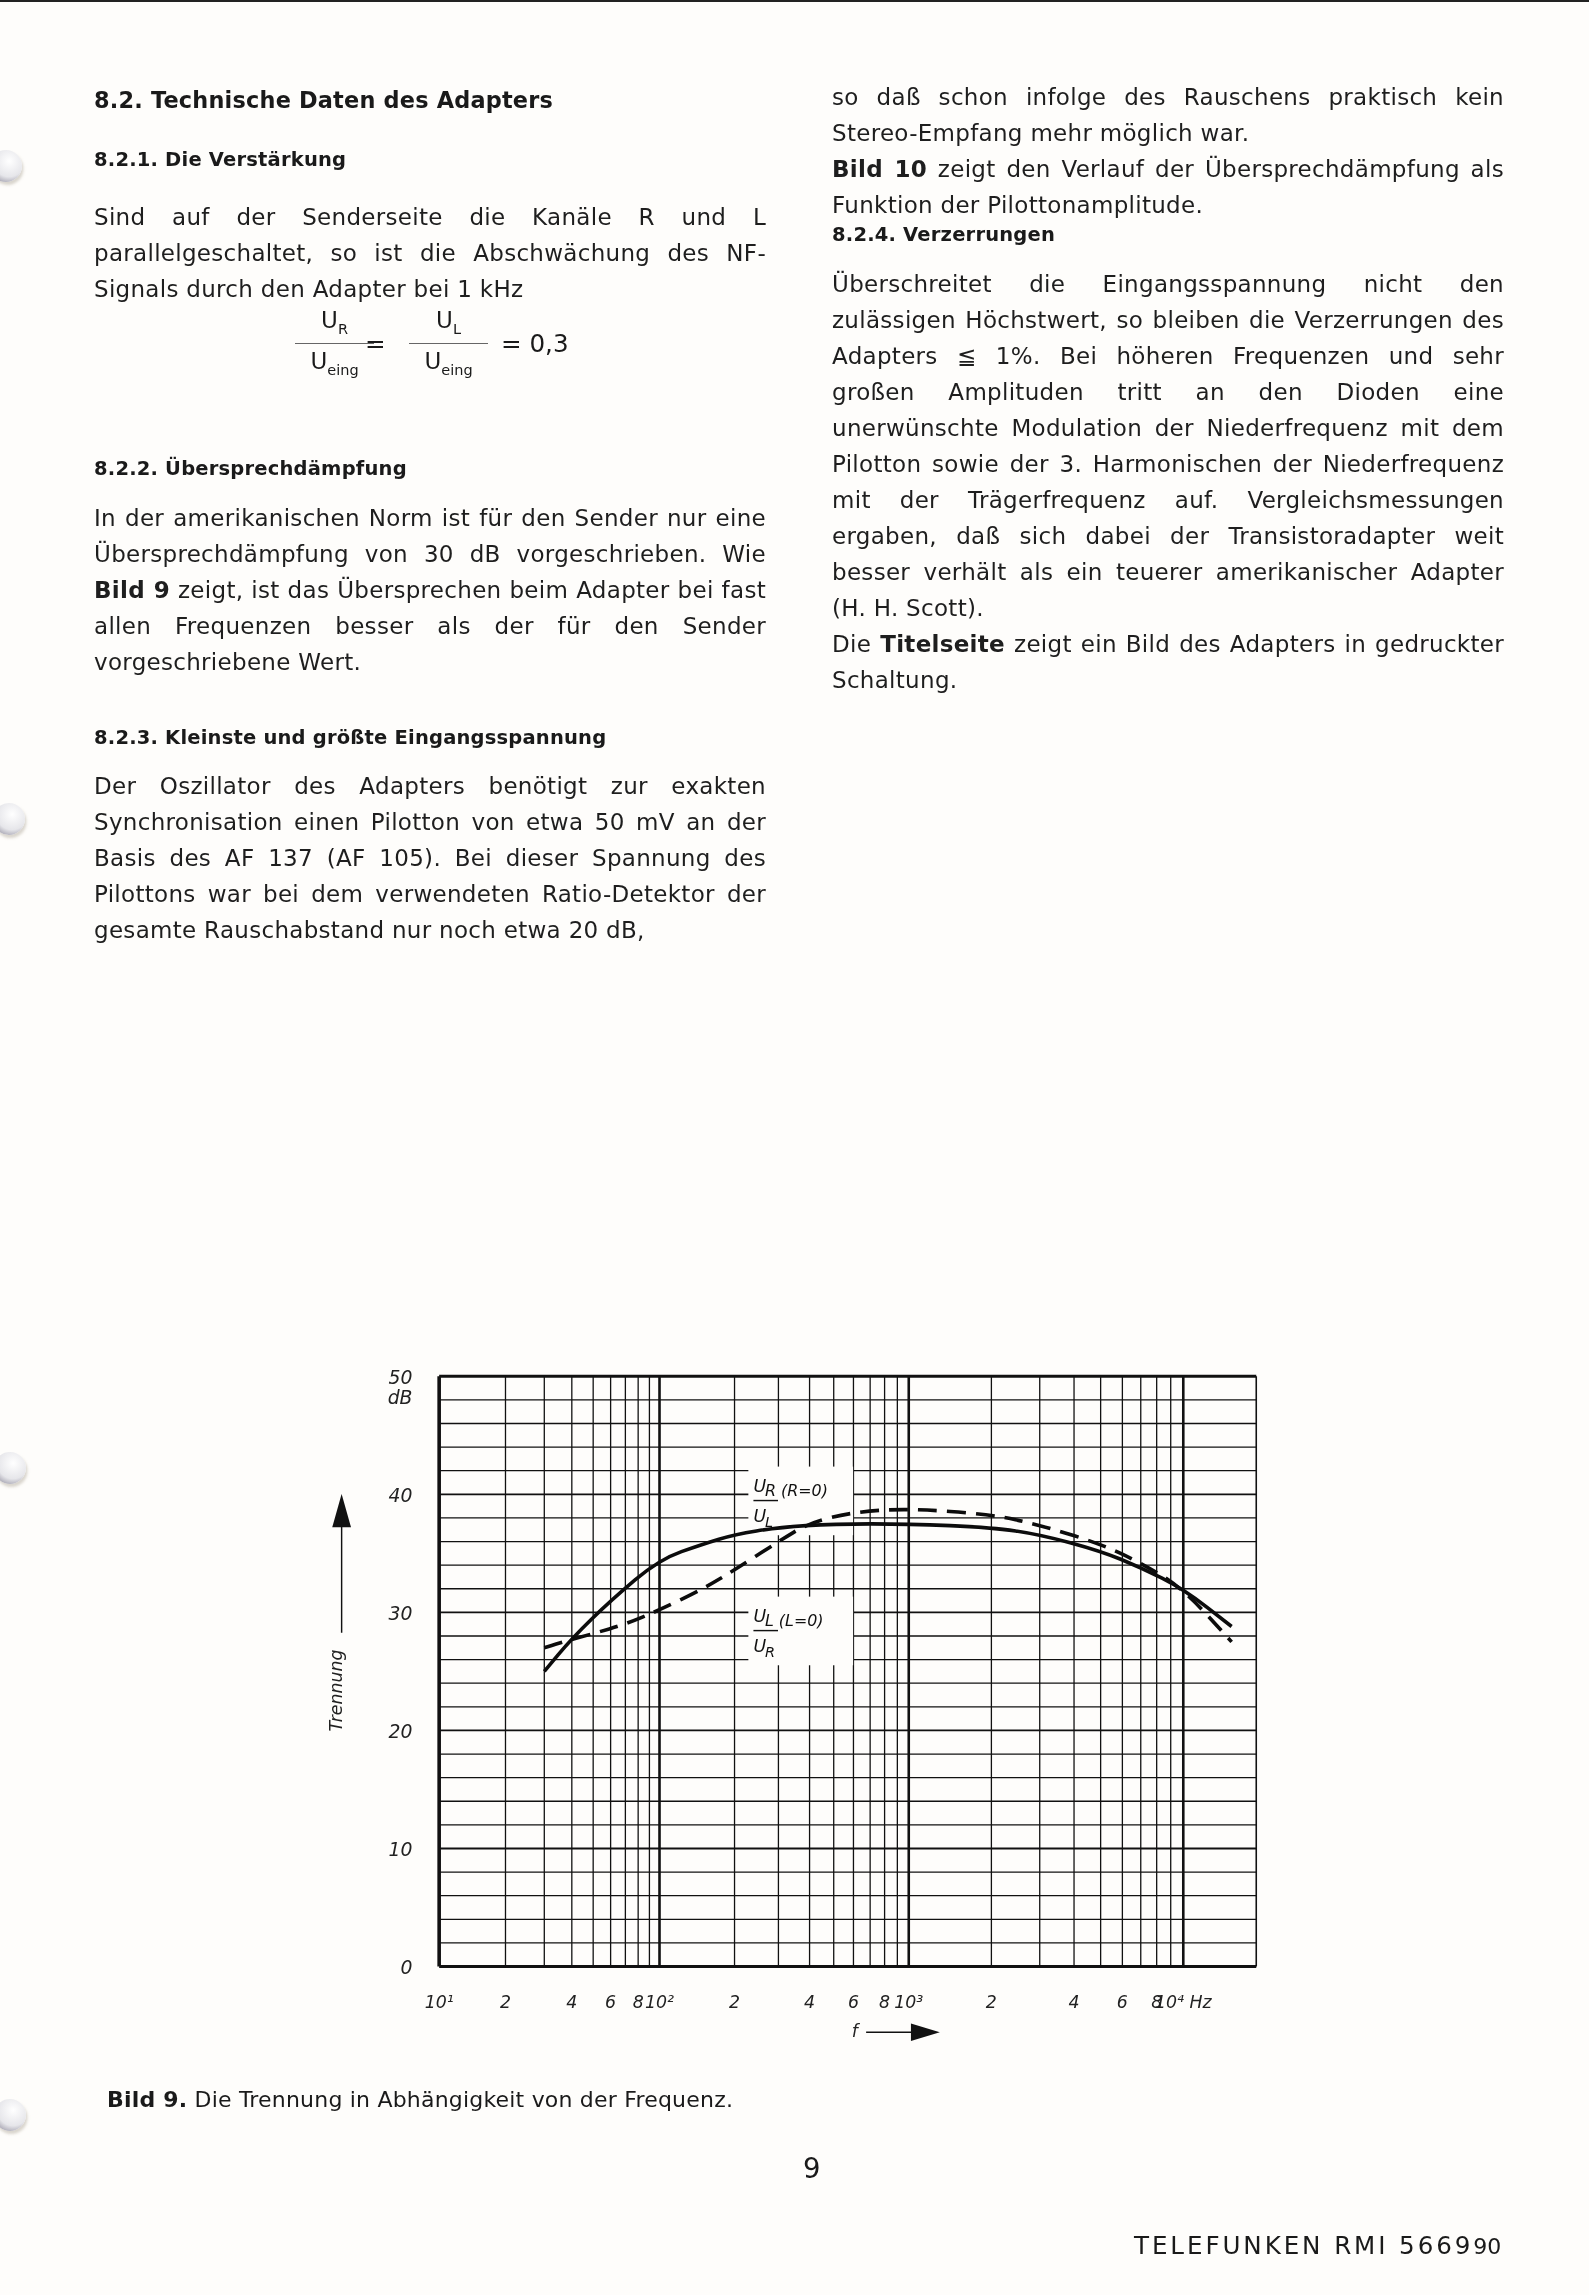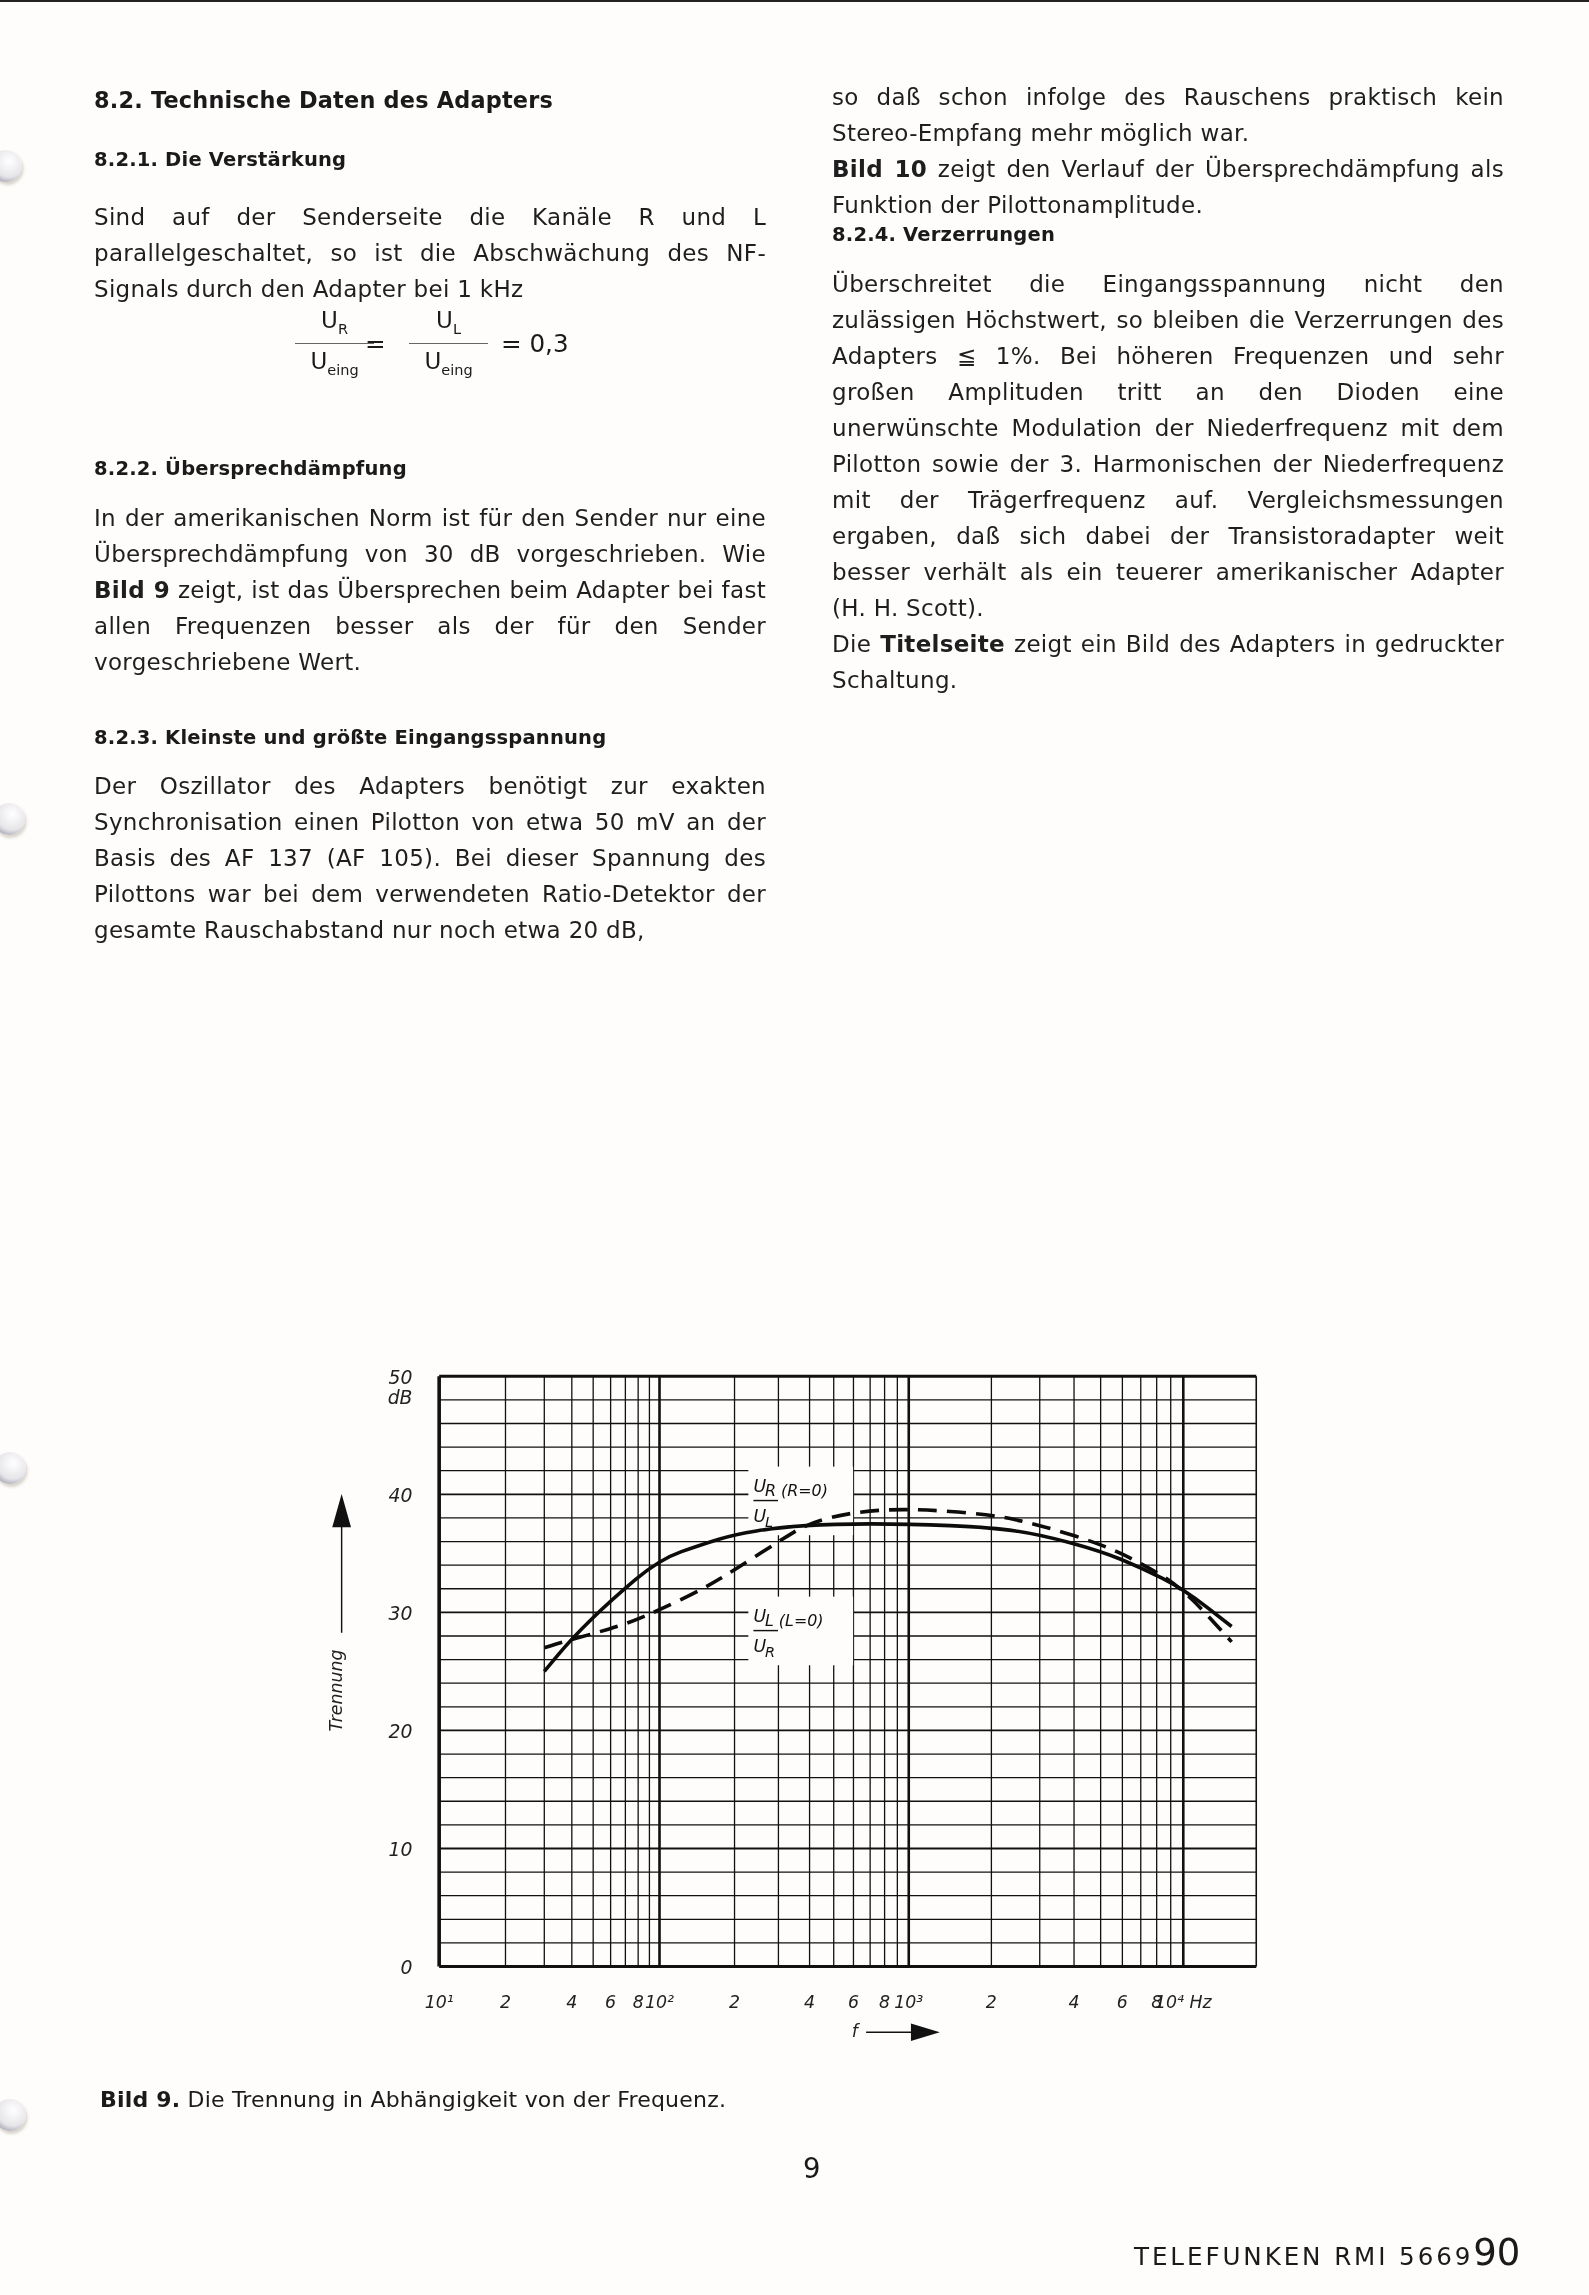--- a/index.html
+++ b/index.html
@@ -26,24 +26,24 @@
   b.ref { font-weight:bold; }
   .formula { position:relative; height:108px; margin-left:181px; font-size:23px; }
   .frac { position:absolute; width:87px; text-align:center; }
   .frac .num { display:block; height:32px; }
   .frac .bar { display:block; border-top:1.4px solid #666; width:79px; margin:4.3px auto; }
   .frac .den { display:block; }
   .frac sub { font-size:14.5px; }
   .eq { position:absolute; font-size:24.6px; }
   .chart-wrap { position:absolute; left:311px; top:1351px; width:1012px; height:708px; }
   .chart-wrap svg text { font-family:"DejaVu Sans", sans-serif; font-style:italic; }
-  .caption { position:absolute; left:100px; top:2087px; font-size:22px; letter-spacing:0.2px; }
+  .caption { position:absolute; left:107px; top:2087px; font-size:22px; letter-spacing:0.2px; }
   .pagenum { position:absolute; left:803px; top:2152px; font-size:27.5px; }
   .footer { position:absolute; left:1134px; top:2231px; font-size:24.6px; letter-spacing:2.9px; }
-  .footer .code-big { font-size:37px; letter-spacing:0; }
+  .footer .code-big { font-size:22px; letter-spacing:0; }
 </style>
 </head>
 <body>
 
 <div class="topline"></div>
 <div class="hole" style="left:-10px;top:150px"></div>
 <div class="hole" style="left:-7.2px;top:803px"></div>
 <div class="hole" style="left:-5.8px;top:1452px"></div>
 <div class="hole" style="left:-5.8px;top:2099px"></div>
 

